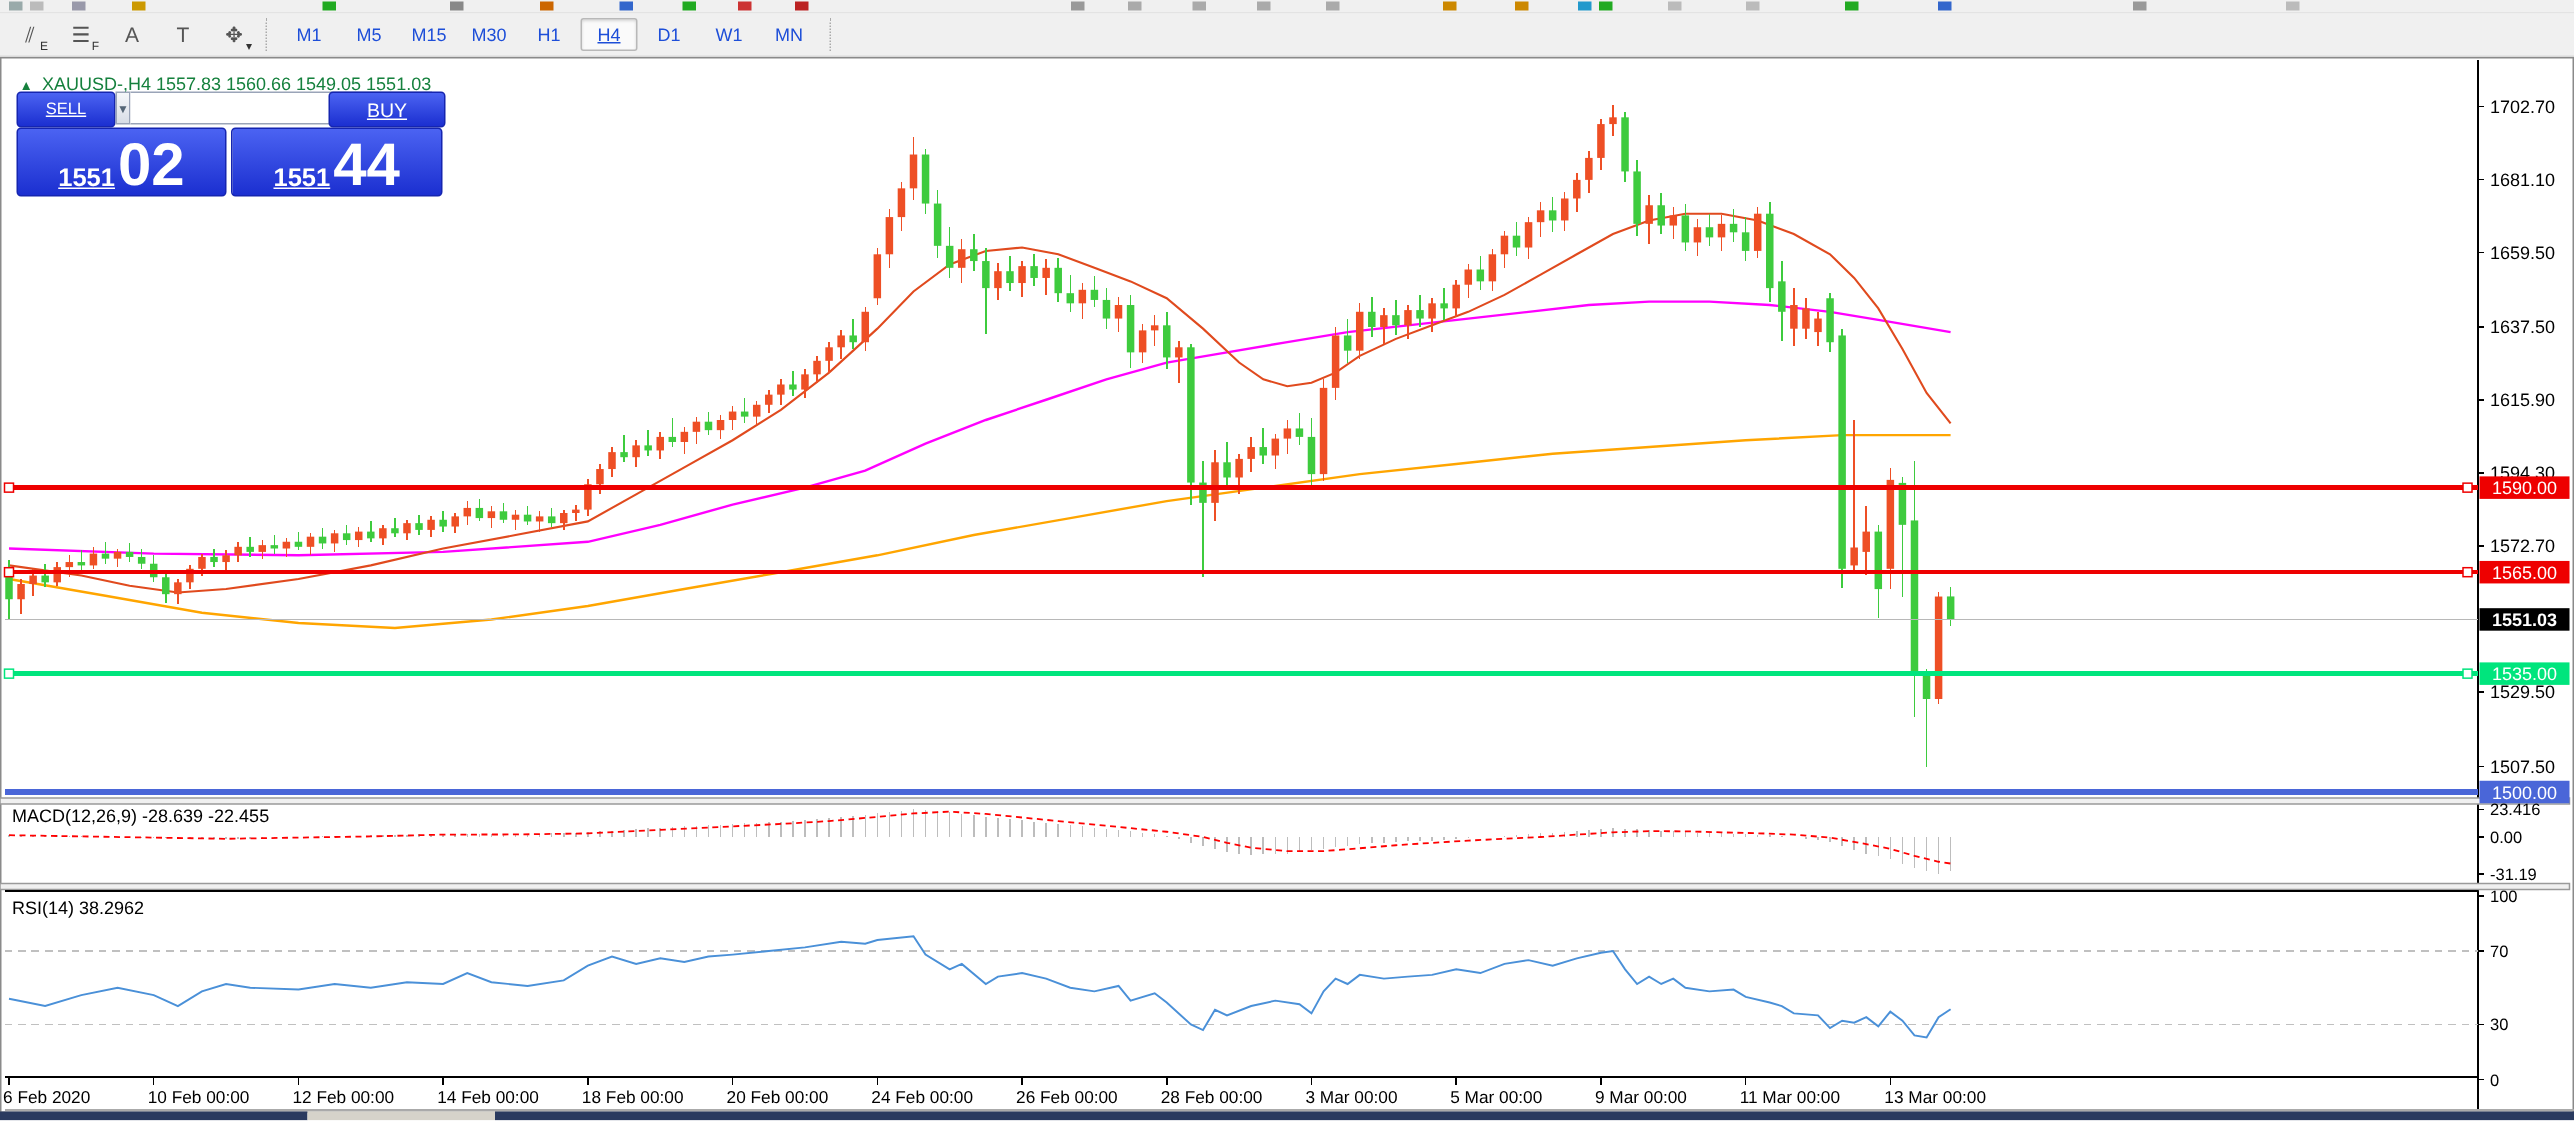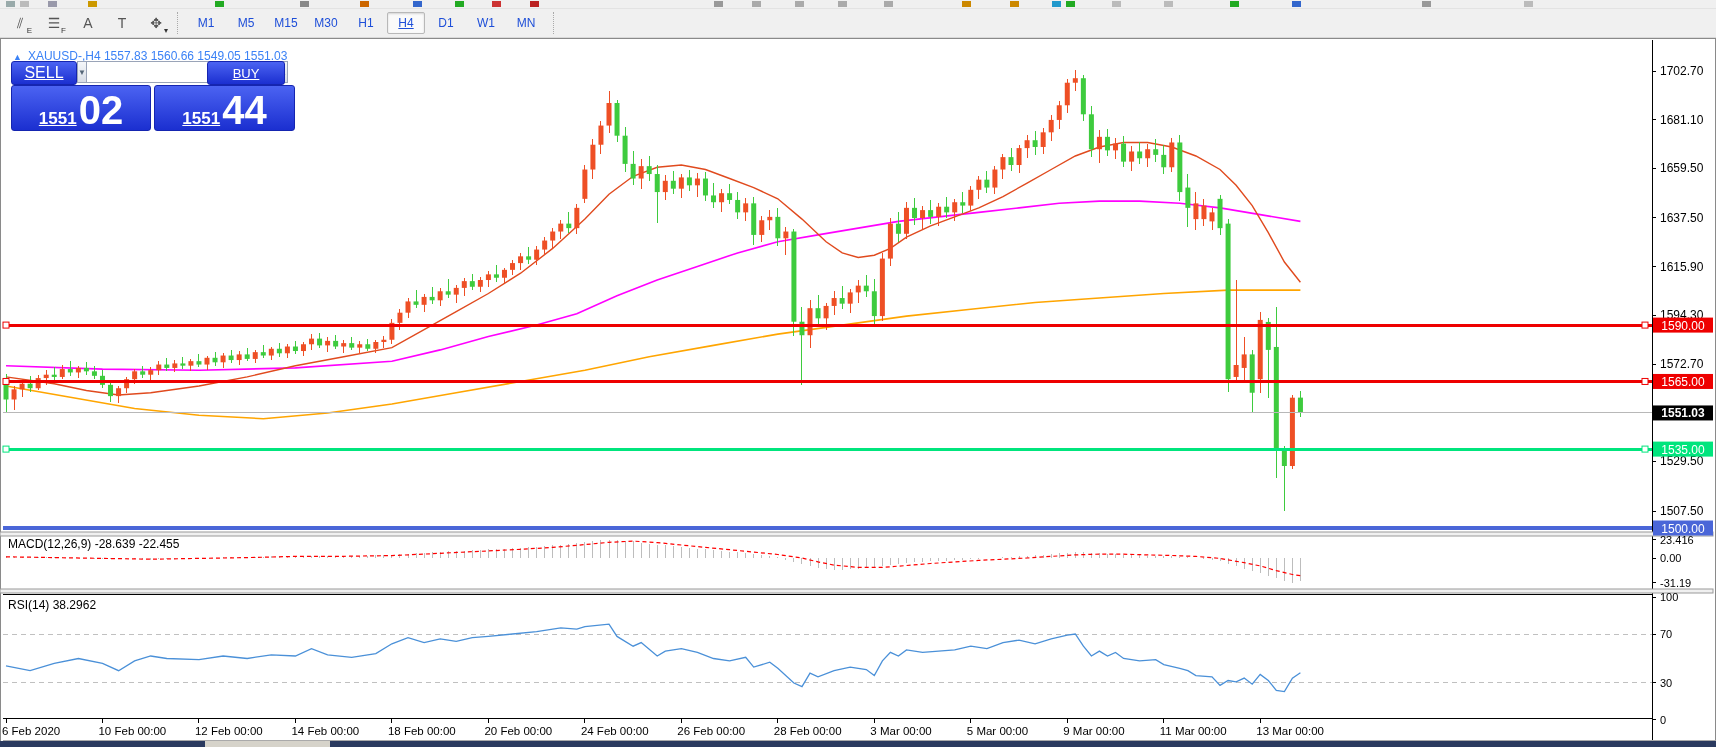--- a/index.html
+++ b/index.html
@@ -12,27 +12,27 @@
   .toolbar{position:absolute;left:0;top:9px;width:1716px;height:28px;background:#f0f0f0;border-bottom:1px solid #d9d9d9;display:flex;align-items:center;}
   .tb-icon{width:26px;height:22px;margin-left:6px;display:flex;align-items:center;justify-content:center;
     color:#555;font-size:14px;position:relative;border:1px solid transparent;border-radius:2px;}
   .tb-sub{position:absolute;right:1px;bottom:-1px;font-size:8px;color:#333;}
   .tb-sep{width:1px;height:22px;margin:0 7px;border-left:1px dotted #aaa;}
   .tf-btn{min-width:26px;padding:3px 5px;margin:0 1px;text-align:center;font-size:12px;color:#1d4ed8;
     border:1px solid transparent;border-radius:2px;cursor:default;}
   .tf-btn.active{background:#fafafa;border:1px solid #b8b8b8;box-shadow:inset 0 1px 2px rgba(0,0,0,.15);text-decoration:underline;}
   
   .chartwin{position:absolute;left:0;top:38px;width:1716px;height:704px;background:#fff;border:1px solid #8a8a8a;box-sizing:border-box;}
-  .chart-title{position:absolute;left:12px;top:10px;font-size:12px;color:#3b82f6;}
+  .chart-title{position:absolute;left:12px;top:10px;font-size:12px;color:#15803d;}
   .chart-title .tri{font-size:9px;margin-right:6px;}
   
   .panel{position:absolute;left:10px;top:22px;width:284px;height:72px;}
   .btn-blue{background:linear-gradient(#4b63f2,#1b2fd0);color:#fff;border:1px solid #1525b0;border-radius:3px;}
-  .sell-btn{position:absolute;left:0;top:0;width:64px;height:22px;font-size:16px;display:flex;align-items:center;justify-content:center;text-decoration:underline;}
-  .buy-btn{position:absolute;left:196px;top:0;width:76px;height:22px;font-size:13px;display:flex;align-items:center;justify-content:center;text-decoration:underline;}
+  .sell-btn{position:absolute;left:0;top:0;width:64px;height:22px;font-size:11px;display:flex;align-items:center;justify-content:center;text-decoration:underline;}
+  .buy-btn{position:absolute;left:208px;top:0;width:76px;height:22px;font-size:13px;display:flex;align-items:center;justify-content:center;text-decoration:underline;}
   .vol-wrap{position:absolute;left:66px;top:0;width:140px;height:22px;display:flex;}
   .vol-btn{width:20px;height:22px;background:linear-gradient(#f5f7fa,#d8dde6);border:1px solid #9aa4b8;color:#567;
     font-size:8px;display:flex;align-items:center;justify-content:center;box-sizing:border-box;}
   .vol-input{flex:1;height:22px;border:1px solid #9aa4b8;border-left:none;border-right:none;box-sizing:border-box;
     font-size:14px;text-align:right;padding-right:8px;font-family:"Liberation Sans",sans-serif;}
   .quote-box{position:absolute;top:24px;height:46px;display:flex;align-items:flex-end;justify-content:center;color:#fff;padding-bottom:3px;box-sizing:border-box;}
   .bid-box{left:0;width:140px;}
   .ask-box{left:143px;width:141px;}
   .q-small{font-size:17px;font-weight:bold;margin-right:2px;line-height:1;text-decoration:underline;}
   .q-big{font-size:40px;font-weight:bold;line-height:.82;}

